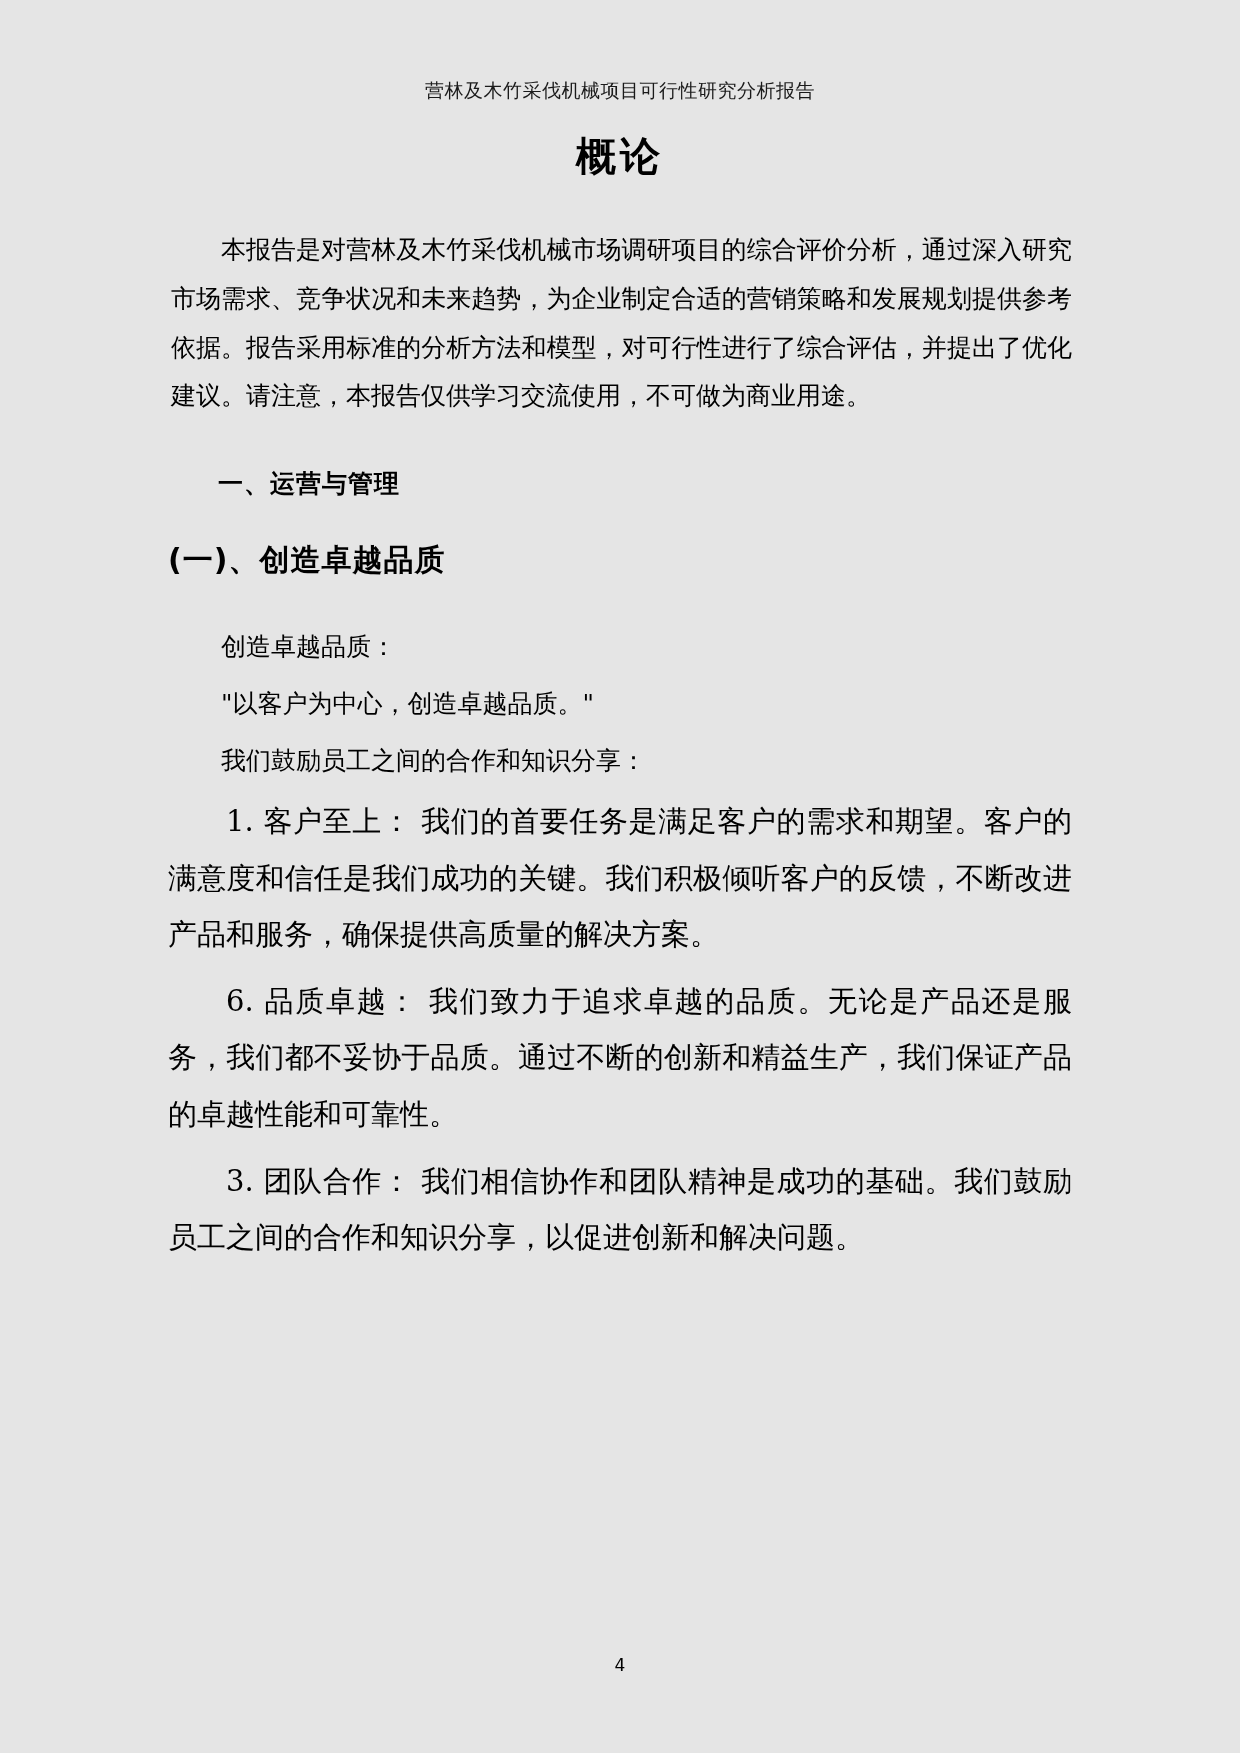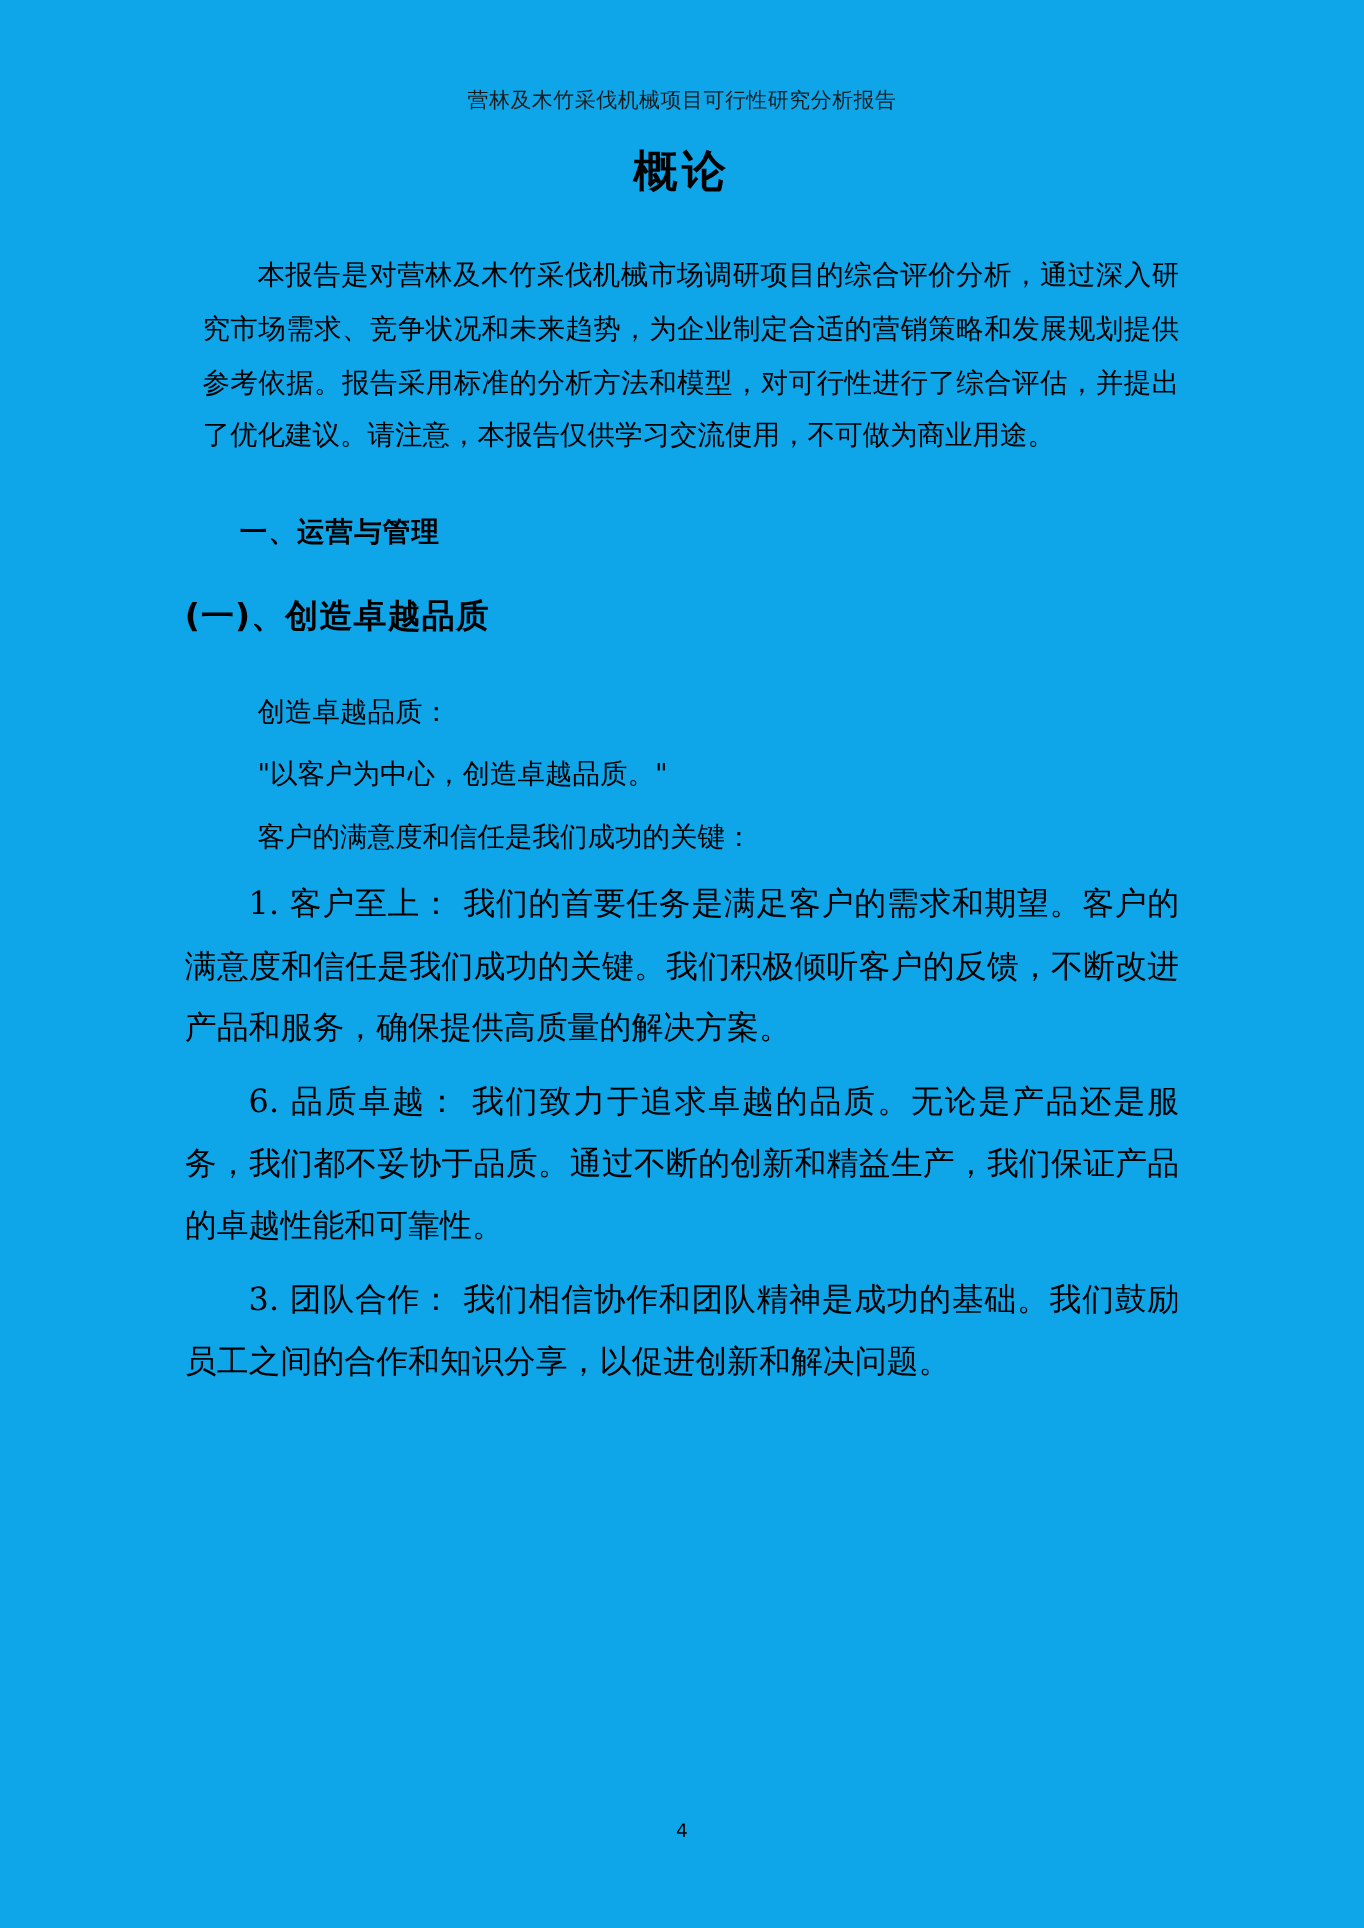--- a/index.html
+++ b/index.html
@@ -9,21 +9,21 @@
   }
   body {
     font-family: "DejaVu Serif", "Liberation Serif", serif;
     color: #000000;
   }
   .page {
     position: relative;
     width: 1240px;
     height: 1753px;
     margin: 0 auto;
-    background: #0ea5e9;
+    background: #e5e5e5;
     box-sizing: border-box;
     padding: 16px;
     overflow: hidden;
   }
   .header {
     position: absolute;
     top: 78px;
     left: 0;
     width: 100%;
     text-align: center;
@@ -46,21 +46,21 @@
     letter-spacing: 4px;
     margin: 0 0 44px 0;
     line-height: 1.3;
   }
   .para {
     font-size: 25px;
     line-height: 1.95;
     text-align: justify;
     text-justify: inter-ideograph;
     text-indent: 2em;
-    margin: 0 0 18px 16px;
+    margin: 0 0 18px 3px;
     font-family: "DejaVu Serif", "Liberation Serif", serif;
   }
   .h-section {
     font-size: 25px;
     font-weight: bold;
     font-family: "DejaVu Sans", "Liberation Sans", sans-serif;
     text-indent: 2em;
     margin: 46px 0 40px 0;
     letter-spacing: 1px;
   }
@@ -105,21 +105,21 @@
 
     <p class="para">本报告是对营林及木竹采伐机械市场调研项目的综合评价分析，通过深入研究市场需求、竞争状况和未来趋势，为企业制定合适的营销策略和发展规划提供参考依据。报告采用标准的分析方法和模型，对可行性进行了综合评估，并提出了优化建议。请注意，本报告仅供学习交流使用，不可做为商业用途。</p>
 
     <h2 class="h-section">一、运营与管理</h2>
 
     <h3 class="h-sub">(一)、创造卓越品质</h3>
 
     <div class="body-list">
       <p class="para">创造卓越品质：</p>
       <p class="para">"以客户为中心，创造卓越品质。"</p>
-      <p class="para">客户的满意度和信任是我们成功的关键：</p>
+      <p class="para">我们鼓励员工之间的合作和知识分享：</p>
 
       <p class="num-para">1. 客户至上： 我们的首要任务是满足客户的需求和期望。客户的满意度和信任是我们成功的关键。我们积极倾听客户的反馈，不断改进产品和服务，确保提供高质量的解决方案。</p>
       <p class="num-para">6. 品质卓越： 我们致力于追求卓越的品质。无论是产品还是服务，我们都不妥协于品质。通过不断的创新和精益生产，我们保证产品的卓越性能和可靠性。</p>
       <p class="num-para">3. 团队合作： 我们相信协作和团队精神是成功的基础。我们鼓励员工之间的合作和知识分享，以促进创新和解决问题。</p>
     </div>
 
   </div>
 
   <div class="page-number">4</div>
 

